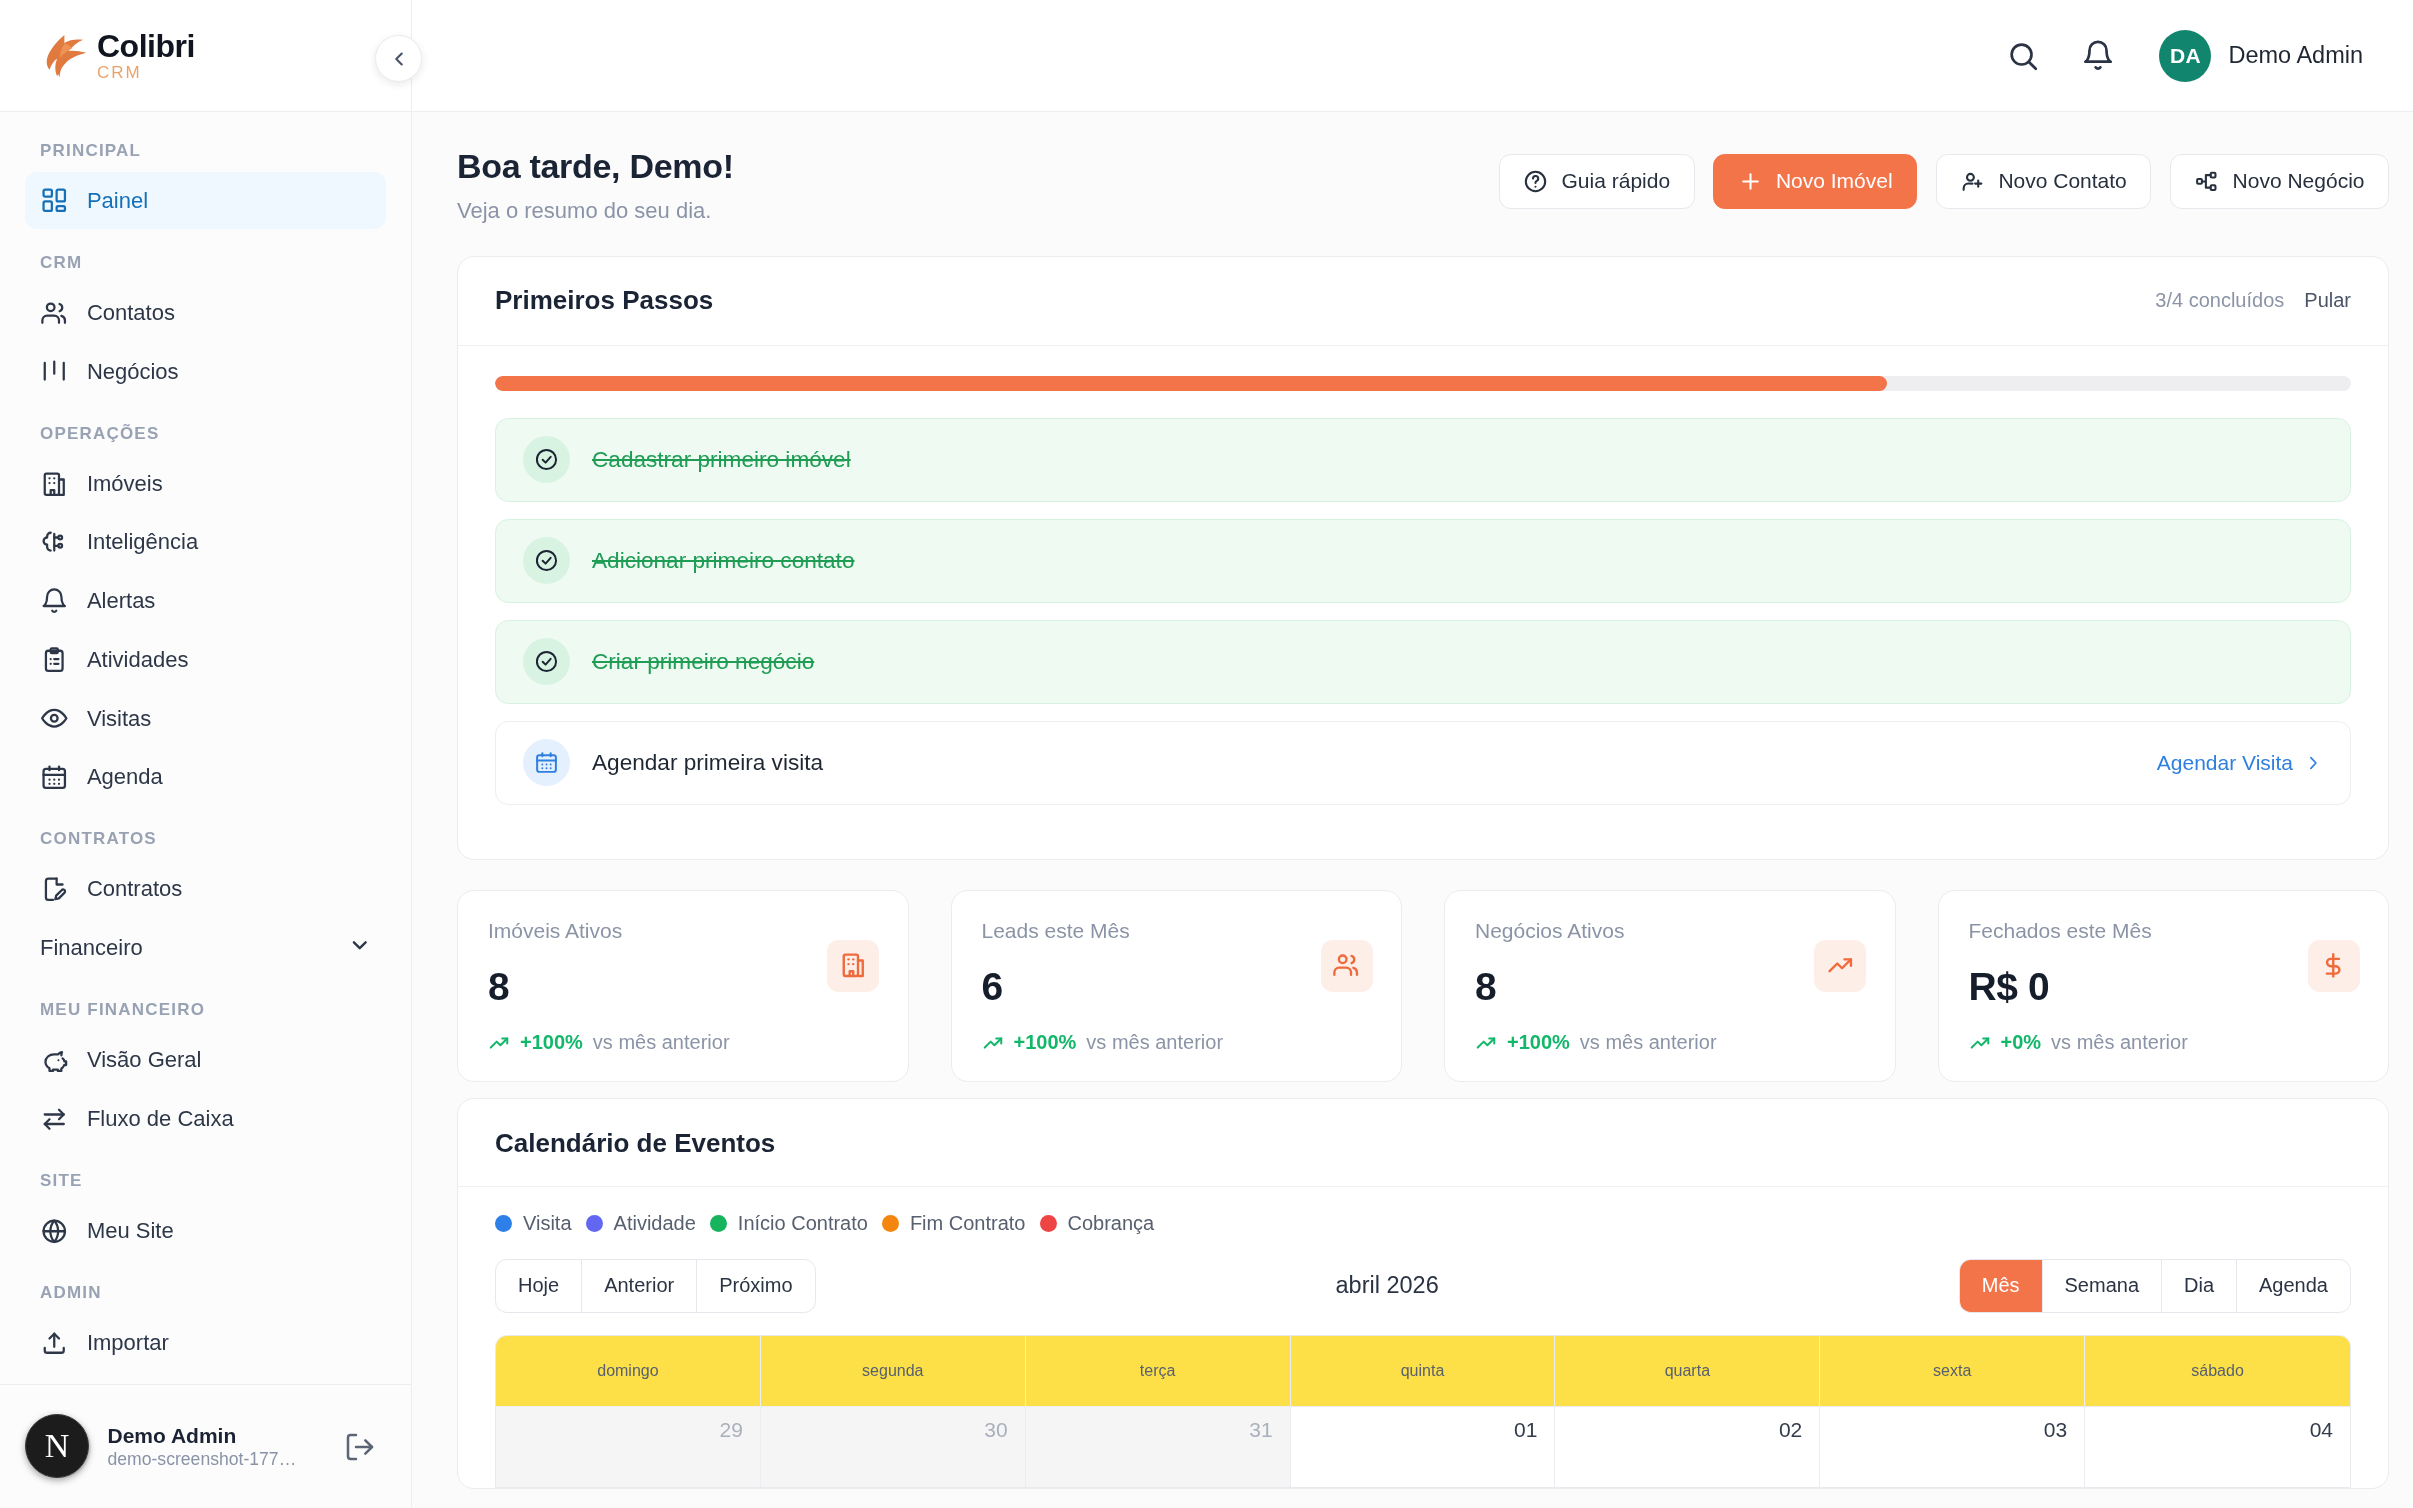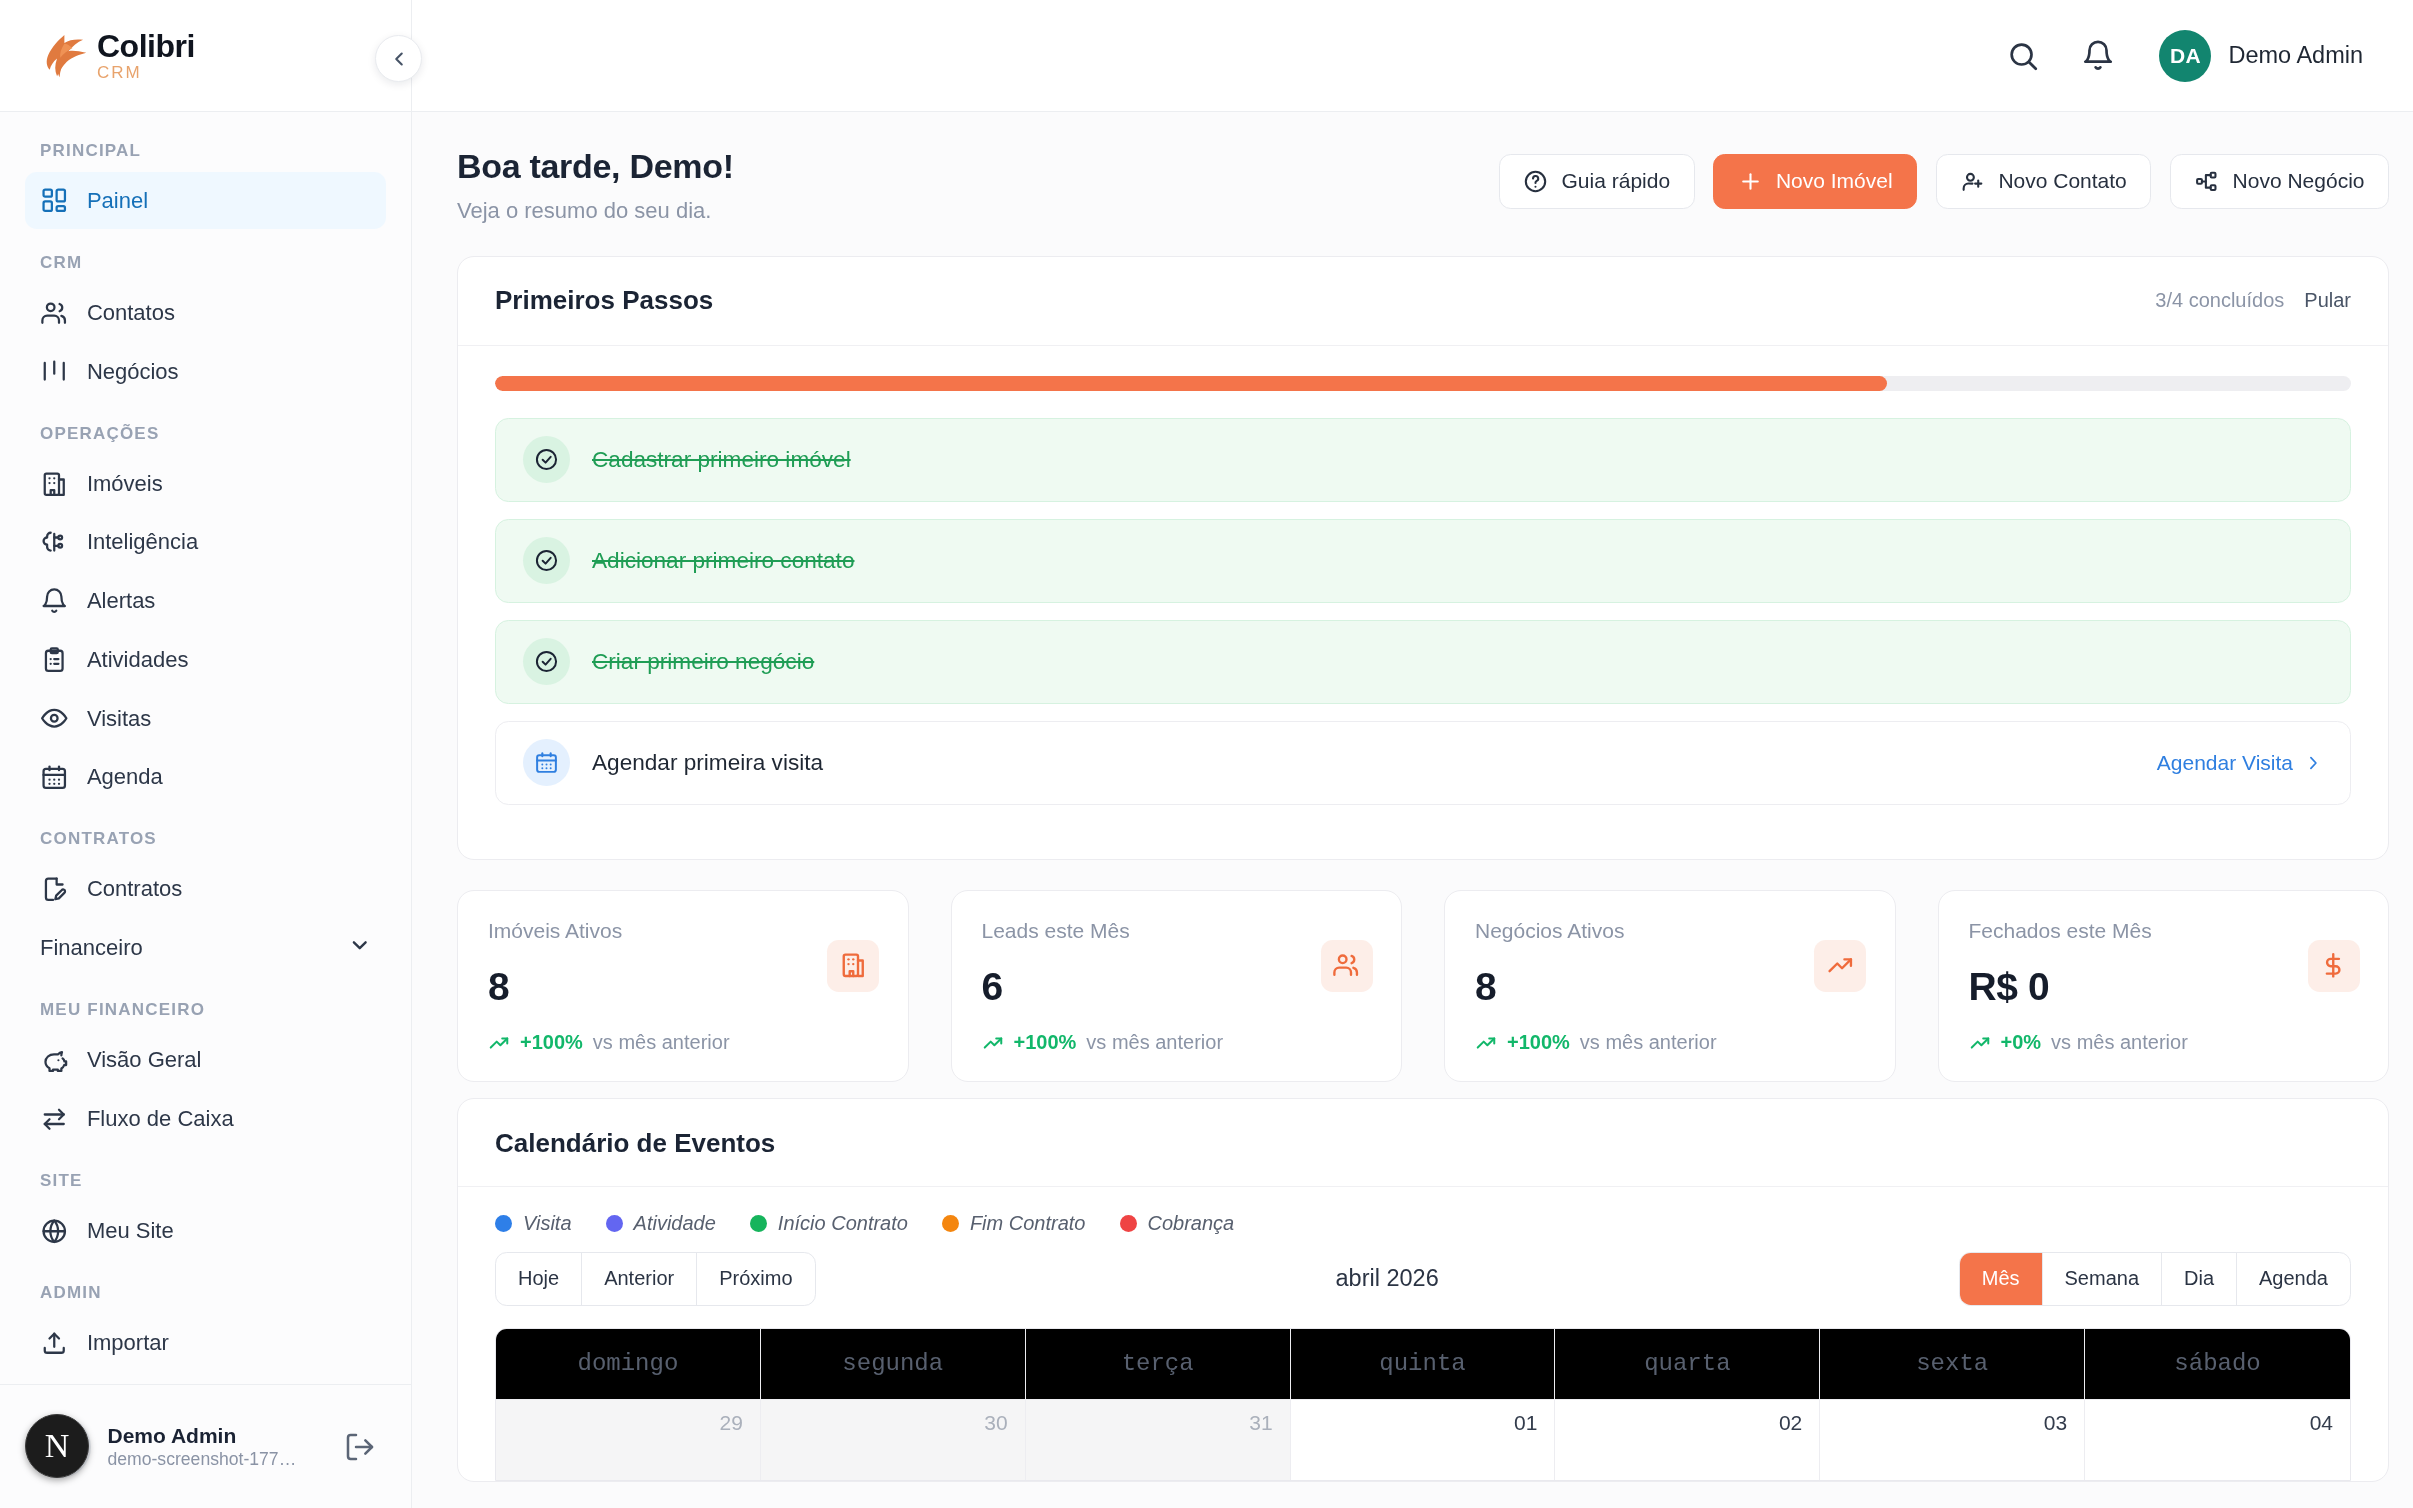--- a/index.html
+++ b/index.html
@@ -159,34 +159,34 @@
   .stat-ico {
     position: absolute; right: 28.5px; top: 49px;
     width: 52px; height: 52px; border-radius: 11.7px; background: #fdeee8;
     display: flex; align-items: center; justify-content: center;
   }
 
   
   .cal-head { padding: 28.5px 37px 27px 37px; border-bottom: 1.7px solid #f0f0f3; }
   .cal-title { font-size: 26px; font-weight: 700; color: #1b2434; }
   .cal-body { padding: 25px 37px 0 37px; }
-  .legend { display: flex; align-items: center; gap: 34px; margin-bottom: 17px; font-style: italic; }
+  .legend { display: flex; align-items: center; gap: 14px; margin-bottom: 24px; }
   .legend-item { display: flex; align-items: center; gap: 11px; font-size: 20px; color: #58606f; }
   .dot { width: 17px; height: 17px; border-radius: 50%; flex: 0 0 17px; }
 
   .cal-toolbar { display: flex; align-items: center; justify-content: space-between; margin-bottom: 22px; }
   .btn-group { display: inline-flex; border: 1.7px solid #e6e8ed; border-radius: 11.7px; overflow: hidden; background: #fff; }
   .btn-group > div { height: 52px; display: flex; align-items: center; padding: 0 22px; font-size: 20px; color: #2b3444; cursor: pointer; border-right: 1.7px solid #e6e8ed; }
   .btn-group > div:last-child { border-right: none; }
   .btn-group > div.sel { background: #f4744a; color: #fff; }
   .cal-month { font-size: 23.5px; color: #2b3444; }
 
   .cal-grid { border: 1.7px solid #e9e9ee; border-radius: 11.7px 11.7px 0 0; overflow: hidden; }
   .cal-dow-row { display: grid; grid-template-columns: repeat(7, 1fr); }
-  .cal-dow { height: 70px; display: flex; align-items: center; justify-content: center; font-size: 24px; color: #58606f; border-right: 1.7px solid #ededf1; background: #000000; font-family: Liberation Mono, monospace; }
+  .cal-dow { height: 70px; display: flex; align-items: center; justify-content: center; font-size: 16px; color: #58606f; border-right: 1.7px solid #ededf1; background: #fde047; }
   .cal-dow:last-child { border-right: none; }
   .cal-week { display: grid; grid-template-columns: repeat(7, 1fr); border-top: 1.7px solid #ededf1; }
   .cal-cell { min-height: 80px; border-right: 1.7px solid #ededf1; padding: 11.7px 17px; background: #fff; text-align: right; font-size: 21px; color: #333c4c; }
   .cal-cell:last-child { border-right: none; }
   .cal-cell.other { background: #f5f5f6; color: #aab0bb; }
 </style>
 </head>
 <body>
 
 <aside id="sidebar">

